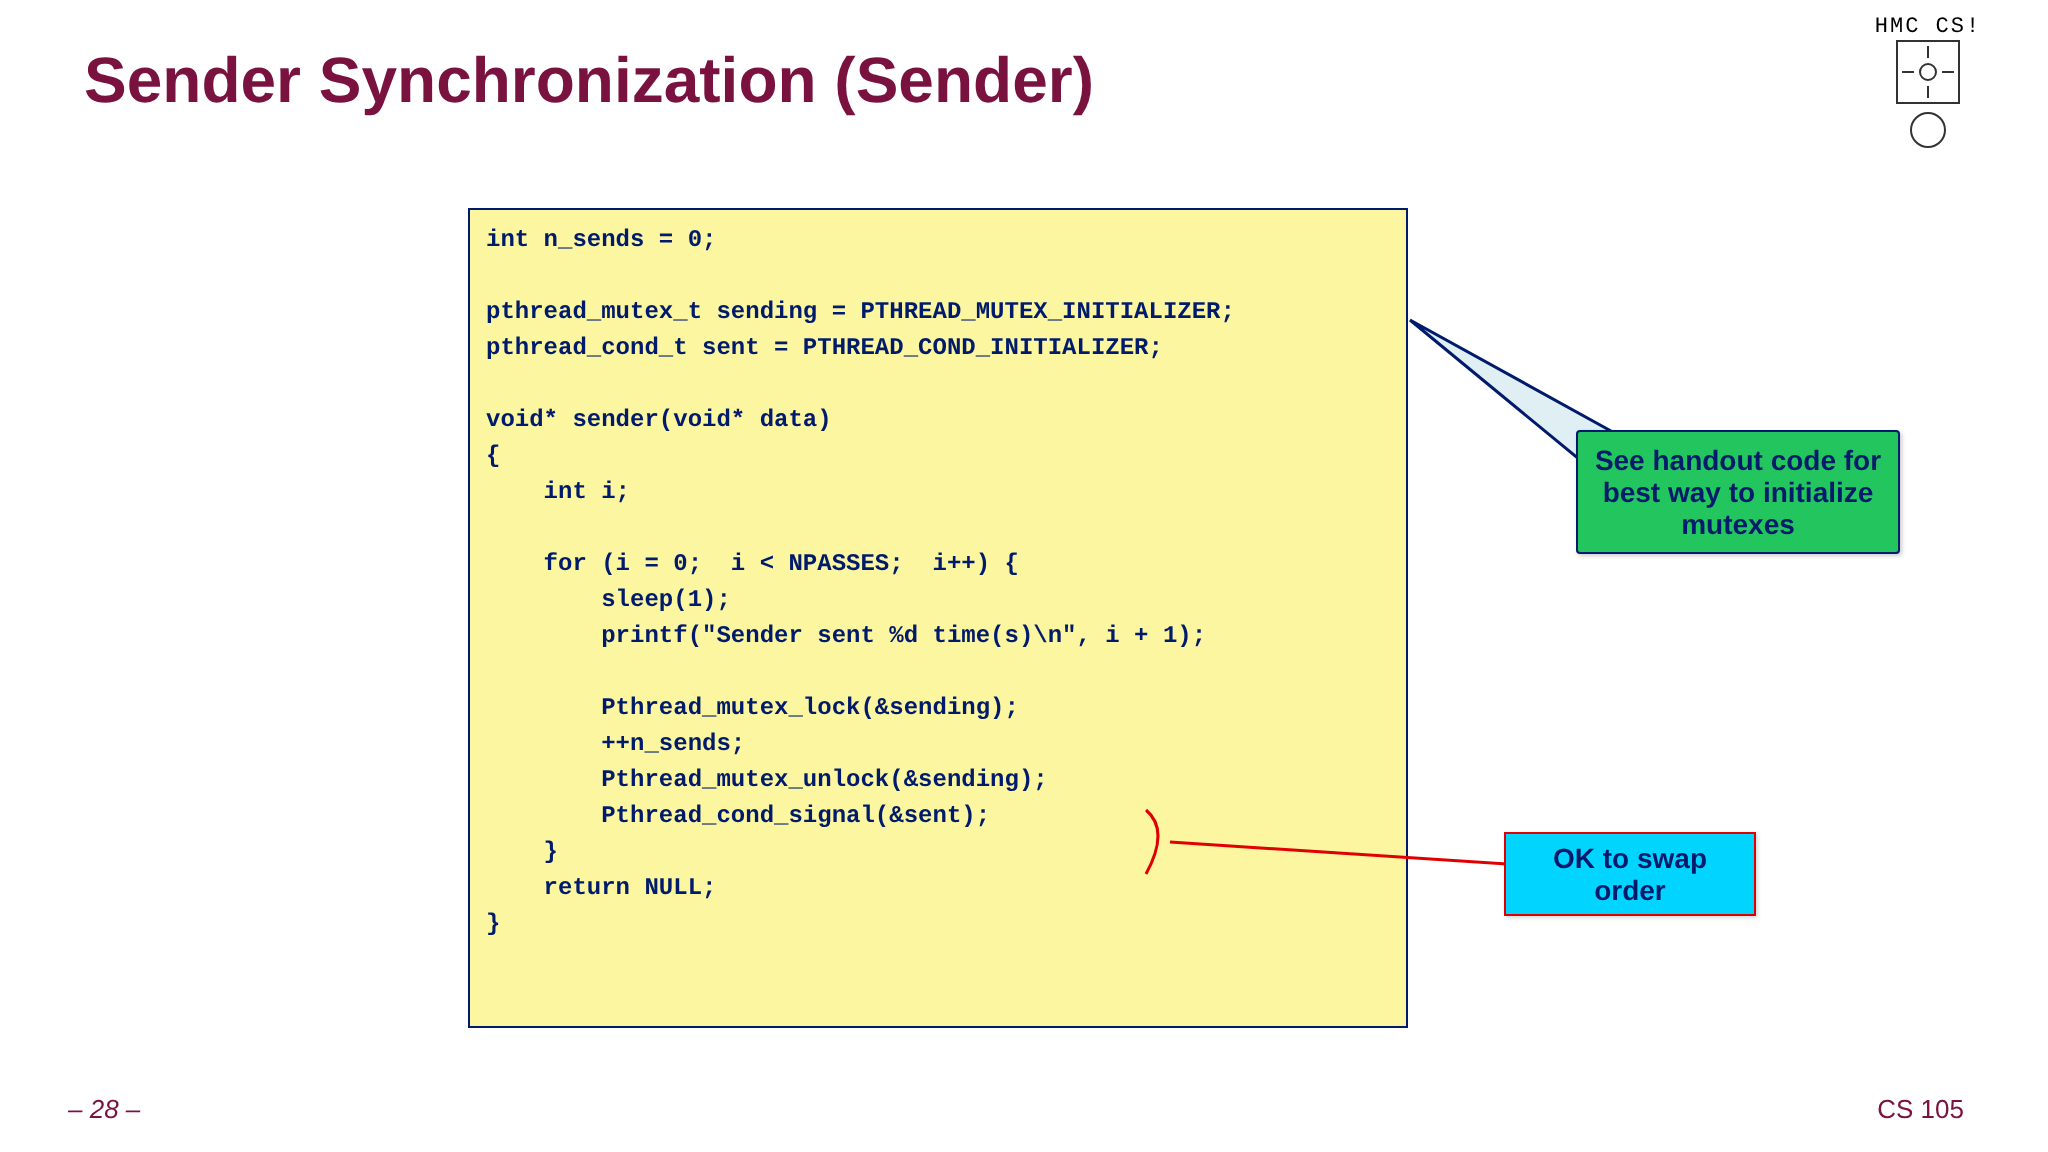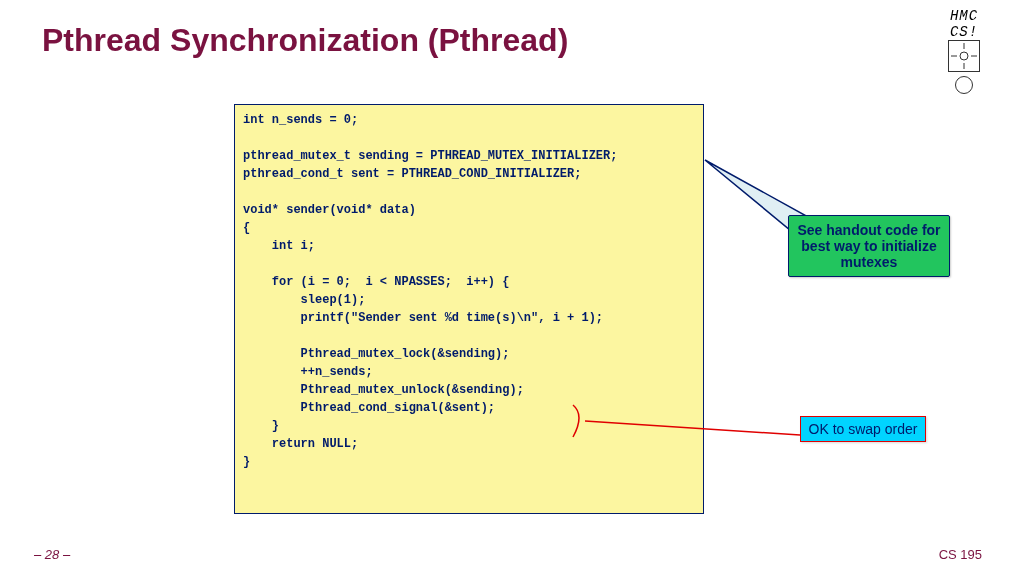--- a/index.html
+++ b/index.html
@@ -20,21 +20,21 @@
     font-weight: bold;
     color: #7a1240;
   }
   .logo {
     position: absolute;
     top: 8px;
     right: 30px;
     width: 60px;
     text-align: center;
   }
-  .logo .t1 { font-size: 14px; font-family: "Courier New", monospace; letter-spacing:1px;font-style:italic; }
+  .logo .t1 { font-size: 11px; font-family: "Courier New", monospace; letter-spacing:1px; }
   .logo .gear {
     width: 30px; height: 30px; border:1px solid #333; margin: 0 auto;
     position: relative;
   }
   .logo .circle {
     width: 16px; height:16px; border:1px solid #333; border-radius:50%; margin:4px auto 0;
   }
   .codebox {
     position: absolute;
     top: 104px;
@@ -66,27 +66,27 @@
     font-size: 14px;
     font-weight: bold;
     text-align: center;
     padding: 6px 6px;
     border-radius: 2px;
     box-shadow: 1px 1px 2px rgba(0,0,0,0.2);
   }
   .callout2 {
     position: absolute;
     top: 416px;
-    left: 800px;
+    left: 752px;
     width: 112px;
     background: #00d4ff;
     border: 1.5px solid #e00000;
     color: #001b6b;
     font-size: 14px;
-    font-weight: normal;
+    font-weight: bold;
     text-align: center;
     padding: 4px 6px;
     box-shadow: 1px 1px 2px rgba(0,0,0,0.15);
   }
   .page-num {
     position: absolute;
     bottom: 14px;
     left: 34px;
     font-size: 13px;
     color: #7a1240;
@@ -100,21 +100,21 @@
     color: #7a1240;
   }
   svg.connector {
     position: absolute;
     pointer-events: none;
   }
 </style>
 </head>
 <body>
 
-<div class="title">Pthread Synchronization (Pthread)</div>
+<div class="title">Sender Synchronization (Sender)</div>
 
 <div class="logo">
   <div class="t1">HMC CS!</div>
   <div class="gear">
     <svg width="30" height="30" style="position:absolute;top:0;left:0">
       <circle cx="15" cy="15" r="4" fill="none" stroke="#333" stroke-width="1"></circle>
       <line x1="15" y1="2" x2="15" y2="8" stroke="#333"></line>
       <line x1="15" y1="22" x2="15" y2="28" stroke="#333"></line>
       <line x1="2" y1="15" x2="8" y2="15" stroke="#333"></line>
       <line x1="22" y1="15" x2="28" y2="15" stroke="#333"></line>
@@ -153,13 +153,13 @@
 <div class="callout1">See handout code for best way to initialize mutexes</div>
 
 <svg class="connector" style="top:395px;left:555px;width:260px;height:60px">
   <path d="M 18 10 Q 30 20 18 42" fill="none" stroke="#e00000" stroke-width="1.5"></path>
   <line x1="30" y1="26" x2="245" y2="40" stroke="#e00000" stroke-width="1.5"></line>
 </svg>
 
 <div class="callout2">OK to swap order</div>
 
 <div class="page-num">– 28 –</div>
-<div class="course">CS 195</div>
+<div class="course">CS 105</div>
 
 </body></html>

